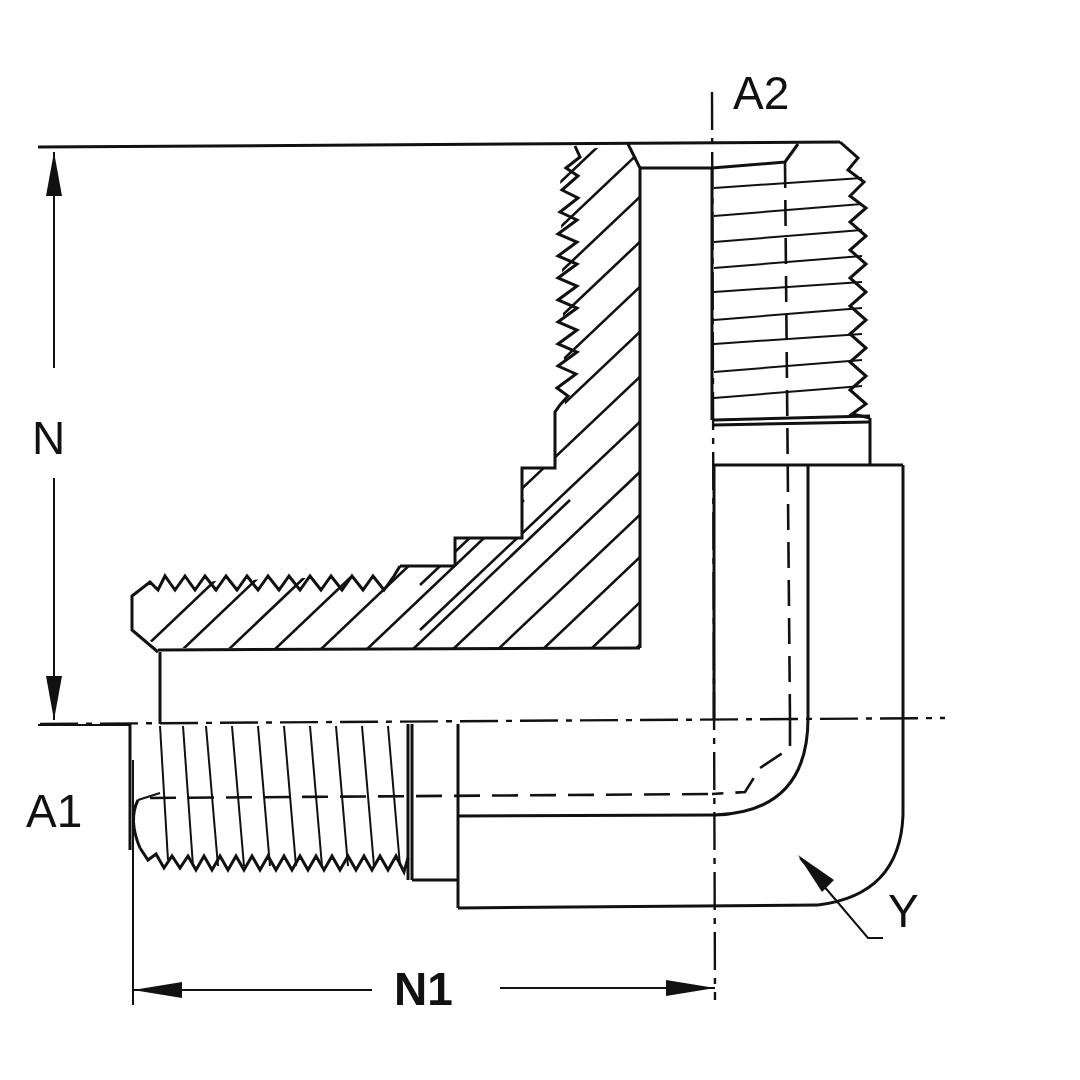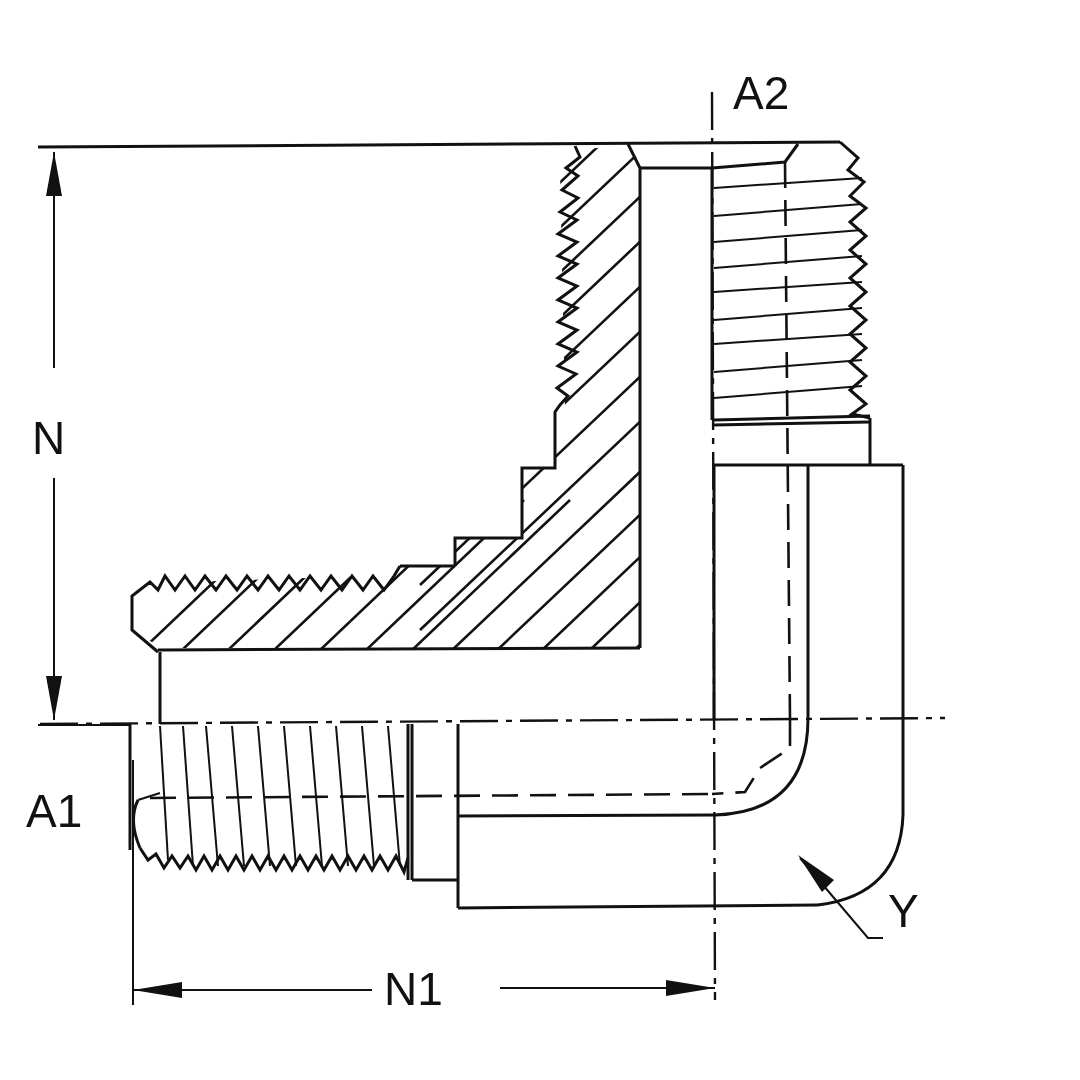--- a/index.html
+++ b/index.html
@@ -143,18 +143,18 @@
       <line class="ln" x1="412" y1="880" x2="458" y2="880"></line>
     </g>
 
     <g>
       <polyline class="thin" points="800,858 840,905 868,938 883,938"></polyline>
       <polygon points="798,855 834,880 822,892" fill="#111"></polygon>
     </g>
   </svg>
 
   <span class="lbl" style="left:32px; top:415px;">N</span>
-  <span class="lbl" style="left:384px; top:966px;">N1</span>
+  <span class="lbl" style="left:394px; top:966px;font-weight:bold;">N1</span>
   <span class="lbl" style="left:18px; top:788px;margin-left:8px;">A1</span>
   <span class="lbl" style="left:733px; top:70px;">A2</span>
   <span class="lbl" style="left:888px; top:888px;">Y</span>
 
 </div>
 
 </body></html>

